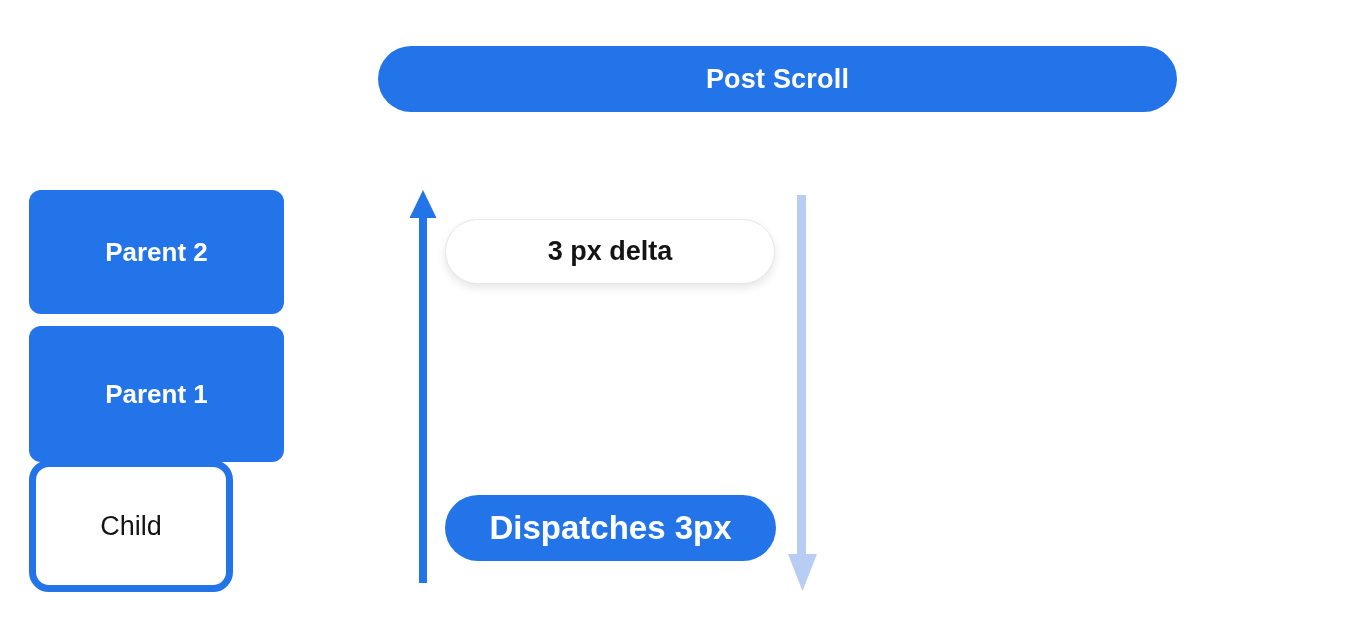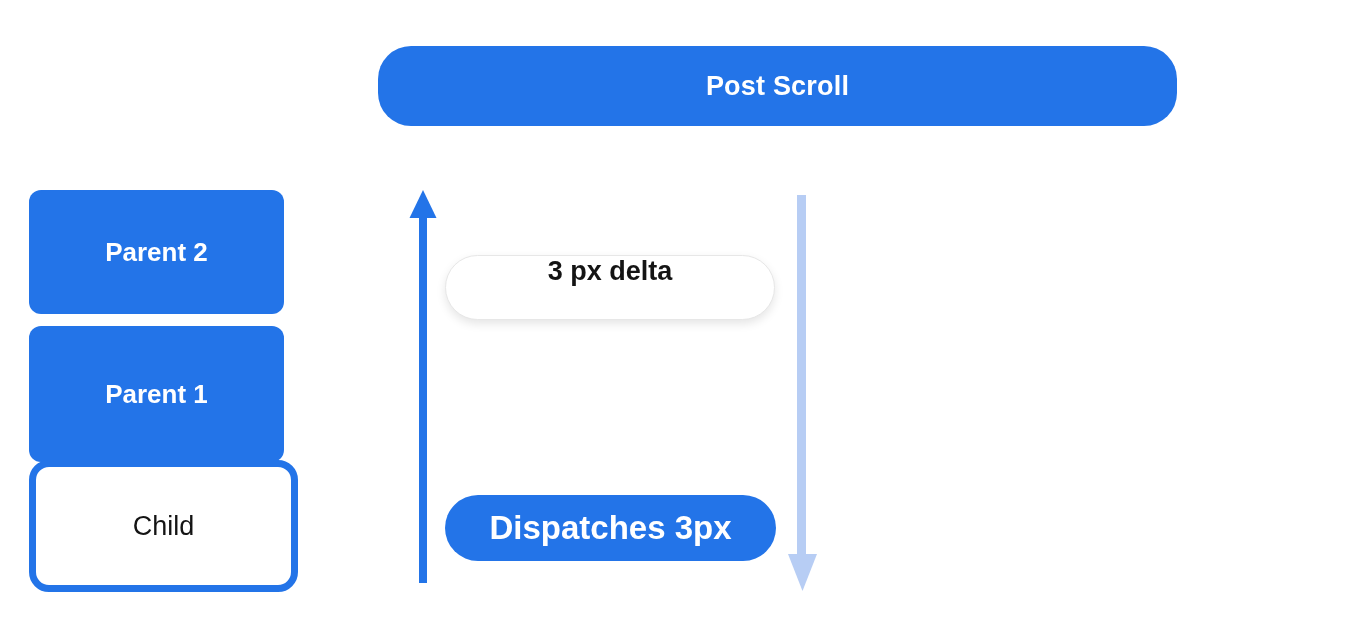--- a/index.html
+++ b/index.html
@@ -19,21 +19,21 @@
     height: 624px;
     background: var(--canvas-bg);
     font-family: "Liberation Sans", sans-serif;
     overflow: hidden;
   }
 
   
   .header-pill {
     position: absolute;
     left: 378px; top: 46px;
-    width: 799px; height: 80px;
+    width: 799px; height: 66px;
     background: var(--primary-blue);
     border-radius: 33px;
     display: flex; align-items: center; justify-content: center;
     color: var(--text-light);
     font-size: 27px; font-weight: 700;
     letter-spacing: 0.2px;
   }
 
   
   .tree-box {
@@ -44,21 +44,21 @@
     display: flex; align-items: center; justify-content: center;
     font-size: 26px; font-weight: 700;
   }
   .tree-box.filled {
     background: var(--primary-blue);
     color: var(--text-light);
   }
   .box-parent2 { top: 190px; height: 124px; }
   .box-parent1 { top: 326px; height: 136px; }
   .box-child {
-    top: 460px; height: 132px; width: 269px;
+    top: 460px; height: 132px; width: 204px;
     background: var(--pill-bg);
     border: 7px solid var(--primary-blue);
     border-radius: 20px;
     color: var(--text-dark);
     font-weight: 500;
     font-size: 27px;
   }
 
   
   .arrow-svg { position: absolute; display: block; }
@@ -67,23 +67,23 @@
 
   
   .delta-pill {
     position: absolute;
     left: 445px; top: 219px;
     width: 330px; height: 65px;
     background: var(--pill-bg);
     border: 1px solid var(--pill-border);
     border-radius: 33px;
     box-shadow: 0 4px 10px rgba(0,0,0,0.10);
-    display: flex; justify-content: center;
+    display: flex; align-items: center; justify-content: center;
     color: var(--text-dark);
-    font-size: 27px; font-weight: 700; margin-top: 36px;
+    font-size: 27px; font-weight: 700;
   }
 
   
   .dispatch-pill {
     position: absolute;
     left: 445px; top: 495px;
     width: 331px; height: 66px;
     background: var(--primary-blue);
     border-radius: 33px;
     display: flex; align-items: center; justify-content: center;

